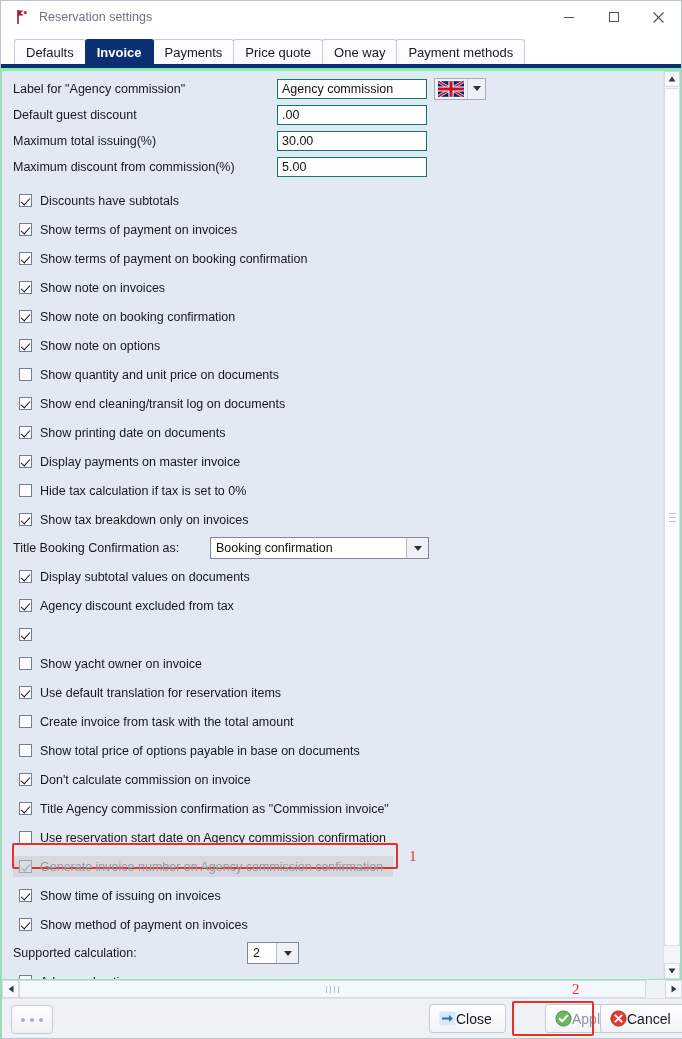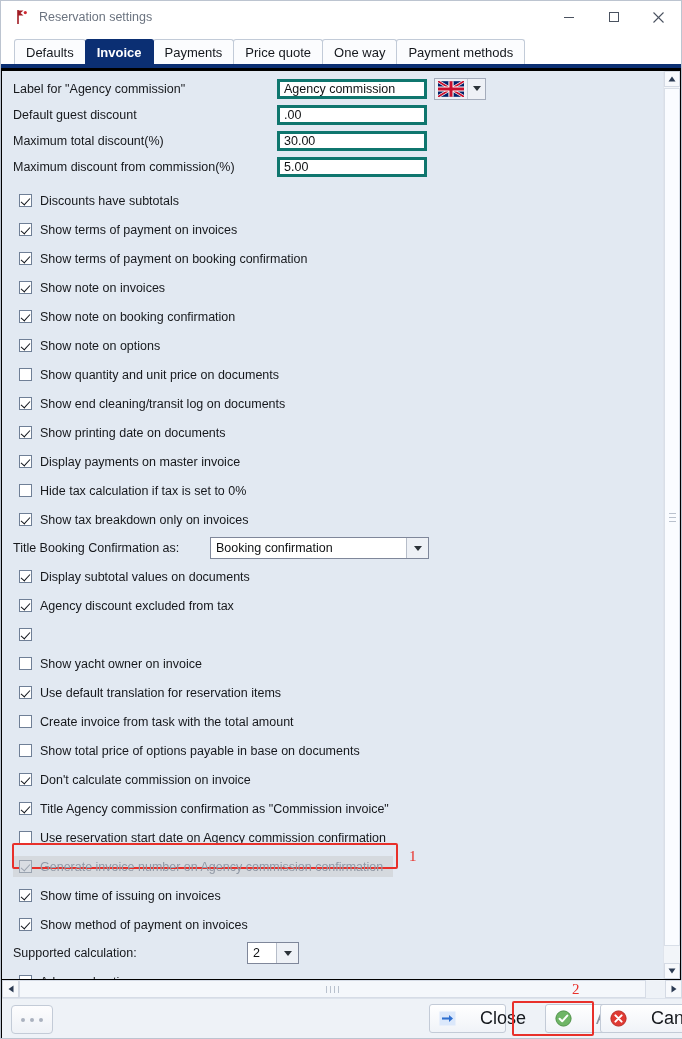--- a/index.html
+++ b/index.html
@@ -3,21 +3,21 @@
 <meta charset="utf-8">
 <style>
   html,body{margin:0;padding:0;}
   body{
     width:682px;height:1039px;overflow:hidden;
     font-family:"Liberation Sans",sans-serif;
     font-size:12.5px;color:#16181c;
     background:#ffffff;
     -webkit-font-smoothing:antialiased;
   }
-  .window{width:682px;height:1039px;position:relative;background:#000000;
+  .window{width:682px;height:1039px;position:relative;background:#86efac;
           border:1px solid #bcc4d0;box-sizing:border-box;}
 
   
   .titlebar{height:32px;background:#ffffff;display:flex;align-items:center;
             position:relative;border-bottom:1px solid #ffffff;}
   .title-icon{width:22px;height:20px;margin-left:10px;margin-right:6px;
               display:flex;align-items:center;justify-content:center;}
   .title-text{font-size:12.5px;color:#6c7480;}
   .win-controls{position:absolute;right:0;top:0;height:32px;display:flex;}
   .win-btn{width:45px;height:32px;display:flex;align-items:center;justify-content:center;}
@@ -34,21 +34,21 @@
               position:relative;z-index:2;}
   .tabline{height:4px;background:#0b2f73;width:100%;}
 
   
   .content{position:absolute;left:1px;top:70px;width:664px;height:908px;
            background:#e2e9f2;overflow:hidden;}
   .rows{position:absolute;left:0;top:0;width:648px;}
 
   .field-row{display:flex;align-items:center;height:25px;padding-left:11px;}
   .field-label{font-size:12.5px;color:#16181c;}
-  .txt{height:20px;border:3px solid #0f766e;background:#ffffff;
+  .txt{height:20px;border:1px solid #0f766e;background:#ffffff;
        font-family:"Liberation Sans",sans-serif;font-size:12.5px;color:#101214;
        padding:0 4px;box-sizing:border-box;line-height:18px;}
 
   .flagbox{display:flex;align-items:center;margin-left:7px;height:22px;
            border:1px solid #a4acbb;background:#eef1f6;box-sizing:border-box;}
   .flagimg{width:26px;height:16px;margin:2px 3px;display:block;}
   .flagarrow{width:17px;height:20px;border-left:1px solid #c3cad6;
              display:flex;align-items:center;justify-content:center;background:#eef1f6;}
 
   .cbrow{display:flex;align-items:center;height:29px;padding-left:17px;}
@@ -91,21 +91,21 @@
   
   .footer{position:absolute;left:1px;bottom:0;width:680px;height:39px;background:#eef2f7;
           border-top:1px solid #dde3ec;}
   .dotsbtn{position:absolute;left:9px;top:6px;width:40px;height:27px;border:1px solid #c3cbd7;
            border-radius:4px;background:linear-gradient(#fdfdfe,#eef1f6);
            display:flex;align-items:center;justify-content:center;}
   .dotsbtn span{width:4px;height:4px;border-radius:50%;background:#aab2bf;margin:0 2.5px;}
   .btn{position:absolute;top:5px;height:29px;border:1px solid #c3cbd7;border-radius:3px;
        background:linear-gradient(#ffffff,#f0f3f8);
        display:flex;align-items:center;padding:0 9px;box-sizing:border-box;}
-  .btn .lbl{font-size:18px;color:#15181d;margin-left:24px;}
+  .btn .lbl{font-size:14px;color:#15181d;margin-left:0;}
   .btn .lbl.dis{color:#8d949f;}
   .ico{width:17px;height:17px;flex:none;display:flex;align-items:center;justify-content:center;}
 </style>
 </head>
 <body>
 
 <div class="window">
 
   <div class="titlebar">
     <div class="title-icon">
@@ -165,21 +165,21 @@
             </div>
         </div>
       </div>
 
       <div class="field-row" style="margin-top:1px;">
         <div class="field-label" style="width:264px;">Default guest discount</div>
         <input class="txt" style="width: 150px;" value=".00">
       </div>
 
       <div class="field-row" style="margin-top:1px;">
-        <div class="field-label" style="width:264px;">Maximum total discount(%)</div>
+        <div class="field-label" style="width:264px;">Maximum total issuing(%)</div>
         <input class="txt" style="width: 150px;" value="30.00">
       </div>
 
       <div class="field-row" style="margin-top:1px;">
         <div class="field-label" style="width:264px;">Maximum discount from commission(%)</div>
         <input class="txt" style="width: 150px;" value="5.00">
       </div>
 
       <div style="height:7px;"></div>
       <div class="cbrow">

